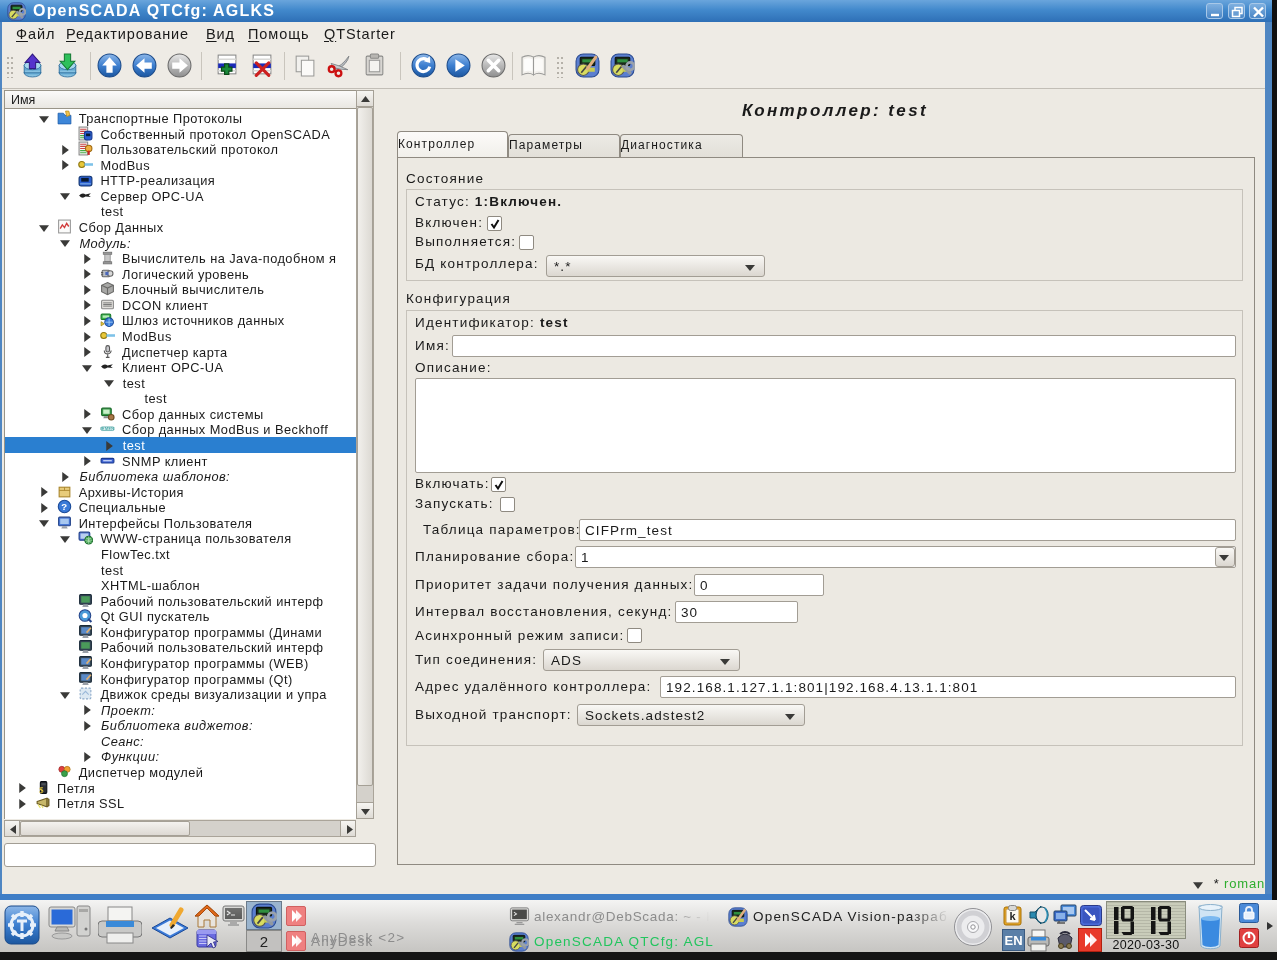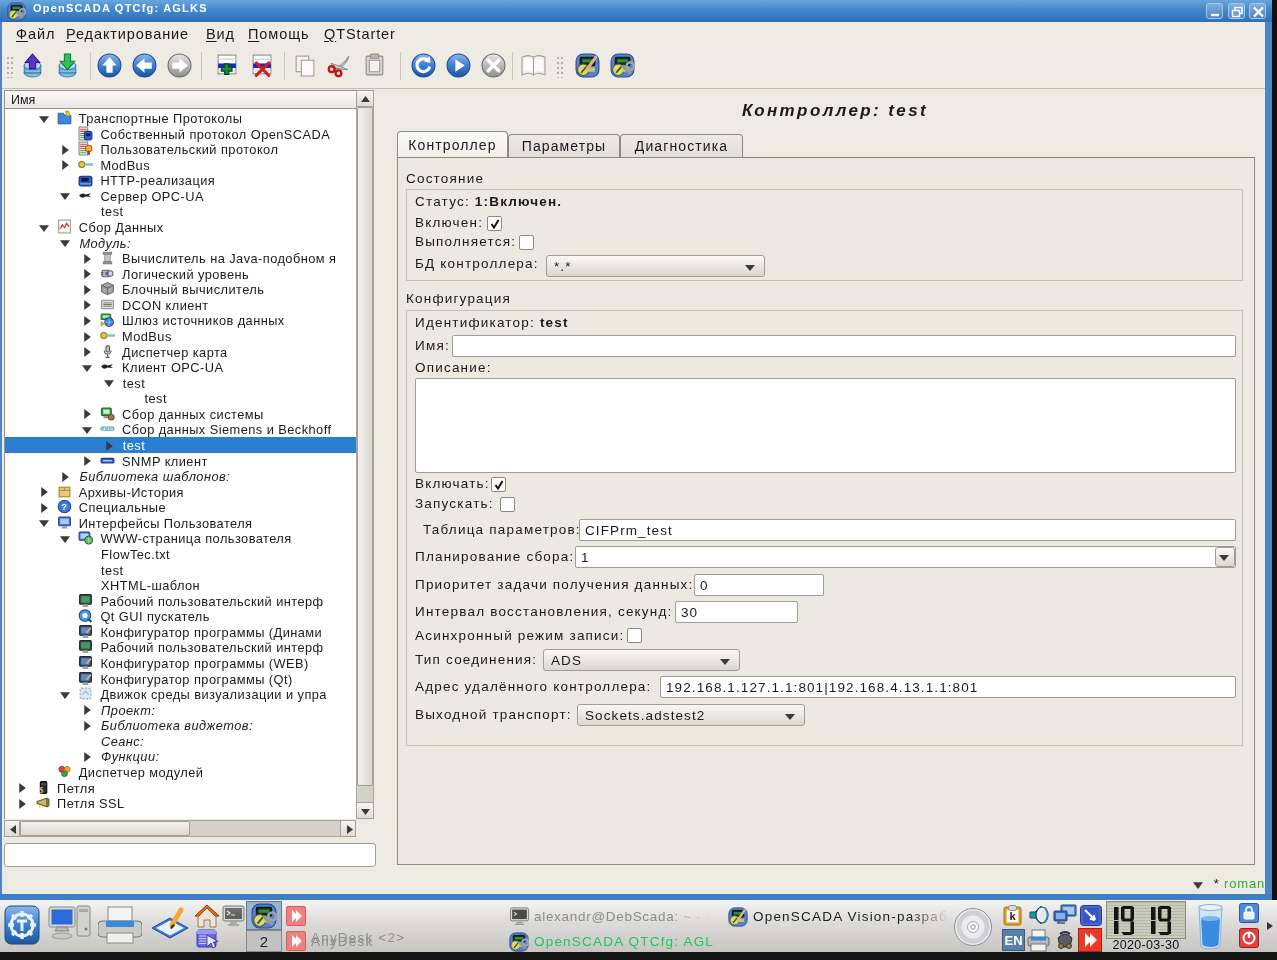--- a/index.html
+++ b/index.html
@@ -3,21 +3,21 @@
 <style>
 *{margin:0;padding:0;box-sizing:border-box;}
 html,body{width:1277px;height:960px;overflow:hidden;background:#000;}
 body{font-family:"Liberation Sans",sans-serif;color:#1a1a1a;}
 #s{position:absolute;left:0;top:0;width:1277px;height:960px;background:#101010;}
 .abs{position:absolute;}
 
 #win{position:absolute;left:0;top:0;width:1272px;height:900px;background:#edeae3;}
 #tbar{position:absolute;left:0;top:0;width:1272px;height:22px;
   background:linear-gradient(180deg,#6aa5dc 0%,#4289cc 45%,#2e6fb6 100%);}
-#tbar .ttl{position:absolute;left:33px;top:2px;font-size:11px;font-weight:bold;color:#fff;letter-spacing:1.2px;}
+#tbar .ttl{position:absolute;left:33px;top:2px;font-size:16px;font-weight:bold;color:#fff;letter-spacing:1.2px;}
 .wbtn{position:absolute;top:3px;width:17px;height:16px;border:1px solid #a8c8e8;border-radius:3px;
   background:linear-gradient(180deg,#7fb0e0,#4a86c6);}
 .wbtn svg{position:absolute;left:2px;top:2px;}
 #brd-l{position:absolute;left:0;top:22px;width:2px;height:873px;background:#4f86c2;}
 #brd-r{position:absolute;left:1265px;top:22px;width:7px;height:873px;background:#4f86c2;}
 #brd-b{position:absolute;left:0;top:894px;width:1272px;height:6px;background:#3f7ec6;}
 
 #menu{position:absolute;left:2px;top:22px;width:1263px;height:22px;background:#eeebe5;font-size:14.5px;letter-spacing:0.9px;}
 #menu span{position:absolute;top:4px;}
 #menu u{text-decoration:underline;text-underline-offset:2px;}
@@ -40,21 +40,21 @@
 .ticn{position:absolute;top:0px;width:15px;height:15px;}
 
 .sbtn{position:absolute;background:linear-gradient(180deg,#f6f5f2,#dedbd5);border:1px solid #a5a096;}
 #vsb{position:absolute;left:356px;top:90px;width:18px;height:729px;background:#d4d1cb;border:1px solid #aaa499;}
 #vth{position:absolute;left:357px;top:107px;width:16px;height:679px;background:linear-gradient(90deg,#f2f0ec,#dcd9d3);border:1px solid #a5a096;border-radius:2px;}
 #hsb{position:absolute;left:4px;top:820px;width:352px;height:17px;background:#d4d1cb;border:1px solid #aaa499;}
 #hth{position:absolute;left:20px;top:821px;width:170px;height:15px;background:linear-gradient(180deg,#f4f2ef,#ddd9d3);border:1px solid #a5a096;border-radius:2px;}
 #filt{position:absolute;left:4px;top:843px;width:372px;height:24px;background:#fff;border:1px solid #a29d94;border-radius:3px;}
 
 #rtitle{position:absolute;left:406px;top:101px;width:858px;text-align:center;font-size:17px;font-weight:bold;font-style:italic;letter-spacing:2.4px;}
-.tab{position:absolute;border:1px solid #8f8a81;border-bottom:none;border-radius:4px 4px 0 0;font-size:14px;letter-spacing:1.1px;text-align:center;}
+.tab{position:absolute;border:1px solid #8f8a81;border-bottom:none;border-radius:4px 4px 0 0;font-size:12px;letter-spacing:1.1px;text-align:left;}
 .tab.on{top:131px;height:26px;background:linear-gradient(180deg,#fcfbf9,#f1efea);padding-top:5px;}
 .tab.off{top:134px;height:23px;background:linear-gradient(180deg,#eceae5,#e2dfd8);padding-top:3px;}
 #rframe{position:absolute;left:397px;top:157px;width:858px;height:708px;border:1px solid #8f8a81;background:#ece9e2;}
 .gbox{position:absolute;border:1px solid #c6c2ba;background:#ece9e2;}
 .glab{position:absolute;font-size:13.5px;letter-spacing:1.2px;}
 .flab{position:absolute;font-size:13.5px;letter-spacing:1.2px;white-space:nowrap;}
 .inp{position:absolute;background:#fff;border:1px solid #a29d94;border-radius:2px;font-size:13.5px;letter-spacing:1.1px;padding:3px 0 0 5px;white-space:nowrap;}
 .cmb{position:absolute;background:linear-gradient(180deg,#f9f8f5,#dbd7d0);border:1px solid #a29d94;border-radius:3px;font-size:13.5px;letter-spacing:1.1px;padding:3px 0 0 7px;}
 .cmb .car{position:absolute;right:9px;top:9px;width:0;height:0;border-left:5px solid transparent;border-right:5px solid transparent;border-top:6px solid #3a3a38;}
 .chk{position:absolute;width:15px;height:15px;background:#fff;border:1px solid #8f8a81;border-radius:2px;}
@@ -575,21 +575,21 @@
           </svg>
 <span class="tx" style="left:117.1px">Сбор данных системы</span>
 </div>
 <div class="trow" style="top:312.4px">
 <svg class="tarr" style="left:77.1px" viewBox="0 0 9 9">
             <use href="#arrD"></use>
           </svg>
 <svg class="ticn" style="left:95.1px" viewBox="0 0 14 14">
             <use href="#ti-siem"></use>
           </svg>
-<span class="tx" style="left:117.1px">Сбор данных Siemens и Beckhoff</span>
+<span class="tx" style="left:117.1px">Сбор данных ModBus и Beckhoff</span>
 </div>
 <div class="trow sel" style="top:328.0px">
 <svg class="tarr" style="left:98.8px" viewBox="0 0 9 9">
             <use href="#arrR"></use>
           </svg>
 <span class="tx" style="left:117.8px">test</span>
 </div>
 <div class="trow" style="top:343.5px">
 <svg class="tarr" style="left:77.1px" viewBox="0 0 9 9">
             <use href="#arrR"></use>

